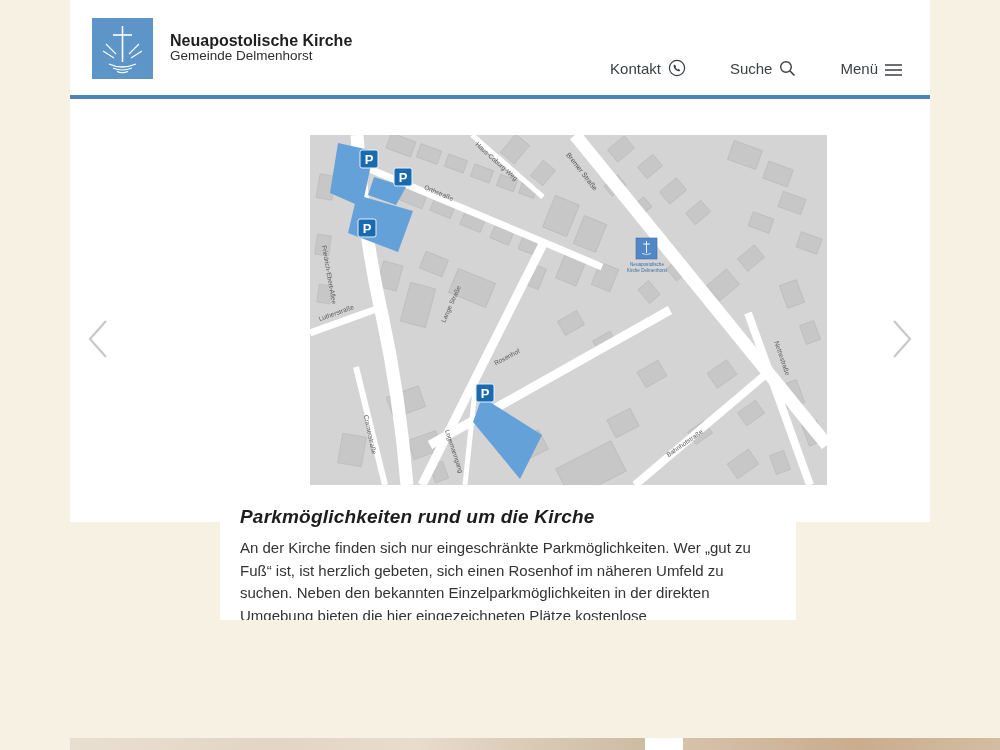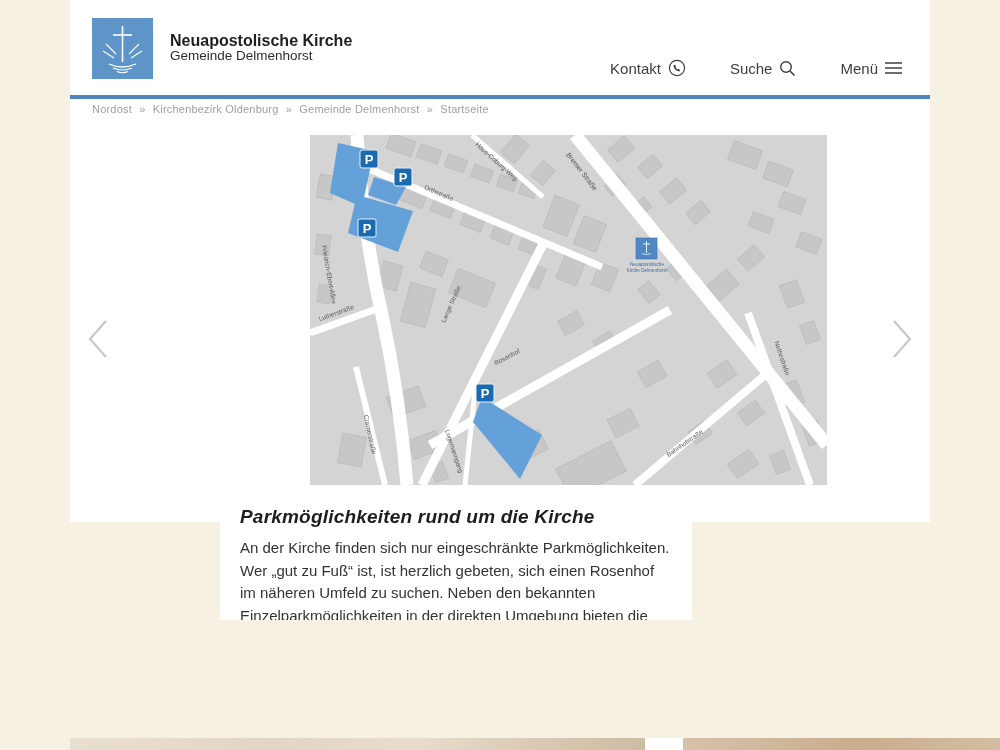--- a/index.html
+++ b/index.html
@@ -8,34 +8,34 @@
     background:#f7f1e4;
     font-family:"Liberation Sans", sans-serif;
   }
   .card{position:absolute;left:70px;top:0;width:860px;height:522px;background:#ffffff;}
   
   .logo{position:absolute;left:22px;top:18px;width:61px;height:61px;background:#5e95c8;}
   .brand{position:absolute;left:100px;top:33px;line-height:15px;}
   .brand .l1{font-size:16px;font-weight:bold;color:#1f1f1f;}
   .brand .l2{font-size:13.5px;color:#2e2e2e;}
   .nav{position:absolute;right:28px;top:59px;display:flex;gap:44px;align-items:center;}
-  .nav .item{display:flex;align-items:center;gap:7px;color:#3a3f44;font-size:15px;cursor:pointer;}
+  .nav .item{display:flex;align-items:flex-end;gap:7px;color:#3a3f44;font-size:15px;cursor:pointer;}
   .nav svg{display:block;}
   .bluebar{position:absolute;left:0;top:95px;width:100%;height:4px;background:#4f83bc;}
   .breadcrumb{position:absolute;left:22px;top:103px;font-size:11px;color:#9ba1a9;letter-spacing:.2px;}
   .breadcrumb span{margin-right:4px;}
   
   .map{position:absolute;left:240px;top:135px;width:517px;height:350px;background:#d4d4d4;overflow:hidden;}
   .map svg{display:block;}
   
   .arrow{position:absolute;top:318px;width:24px;height:42px;cursor:pointer;}
   .arrow.left{left:86px;}
   .arrow.right{left:890px;}
   
-  .caption{position:absolute;left:220px;top:500px;width:472px;height:120px;background:#ffffff;
+  .caption{position:absolute;left:220px;top:500px;width:576px;height:120px;background:#ffffff;
            box-sizing:border-box;padding:6px 18px 0 20px;overflow:hidden;}
   .caption h2{margin:0 0 9px 0;font-size:19px;font-style:italic;font-weight:600;color:#1d1d1d;letter-spacing:.2px;}
   .caption p{margin:0;font-size:15px;line-height:22.5px;color:#333333;}
   
   .photo1{position:absolute;left:70px;top:738px;width:575px;height:12px;
           background:linear-gradient(90deg,#e9dfd1 0%,#e2d5c5 35%,#e8dccd 60%,#d8c9b4 82%,#cdbca4 100%);}
   .photo-gap{position:absolute;left:645px;top:738px;width:38px;height:12px;background:#ffffff;}
   .photo2{position:absolute;left:683px;top:738px;width:317px;height:12px;
           background:linear-gradient(90deg,#d6c2aa 0%,#c9ad8d 55%,#d3bda1 100%);}
   .street{font-size:6.5px;fill:#585858;}
@@ -100,29 +100,20 @@
             <line x1="0" y1="7" x2="17" y2="7"></line>
             <line x1="0" y1="12" x2="17" y2="12"></line>
           </g>
         </svg>
       </span>
     </div>
   </div>
 
   <div class="bluebar"></div>
 
-  <div class="breadcrumb">
-    <span>Nordost</span>
-    <span>»</span>
-    <span>Kirchenbezirk Oldenburg</span>
-    <span>»</span>
-    <span>Gemeinde Delmenhorst</span>
-    <span>»</span>
-    <span>Startseite</span>
-  </div>
 
   <div class="map">
     <svg width="517" height="350" viewBox="0 0 517 350">
       <rect x="0" y="0" width="517" height="350" fill="#d4d4d4"></rect>
       <g id="buildings" fill="#c7c7c7" stroke="#b2b2b2" stroke-width="0.5">
           <rect x="78" y="2" width="26" height="16" transform="rotate(20 91 10)"></rect>
           <rect x="108" y="12" width="22" height="14" transform="rotate(20 119 19)"></rect>
           <rect x="136" y="22" width="20" height="13" transform="rotate(20 146 28.5)"></rect>
           <rect x="162" y="32" width="20" height="13" transform="rotate(20 172 38.5)"></rect>
           <rect x="188" y="42" width="18" height="12" transform="rotate(20 197 48)"></rect>

